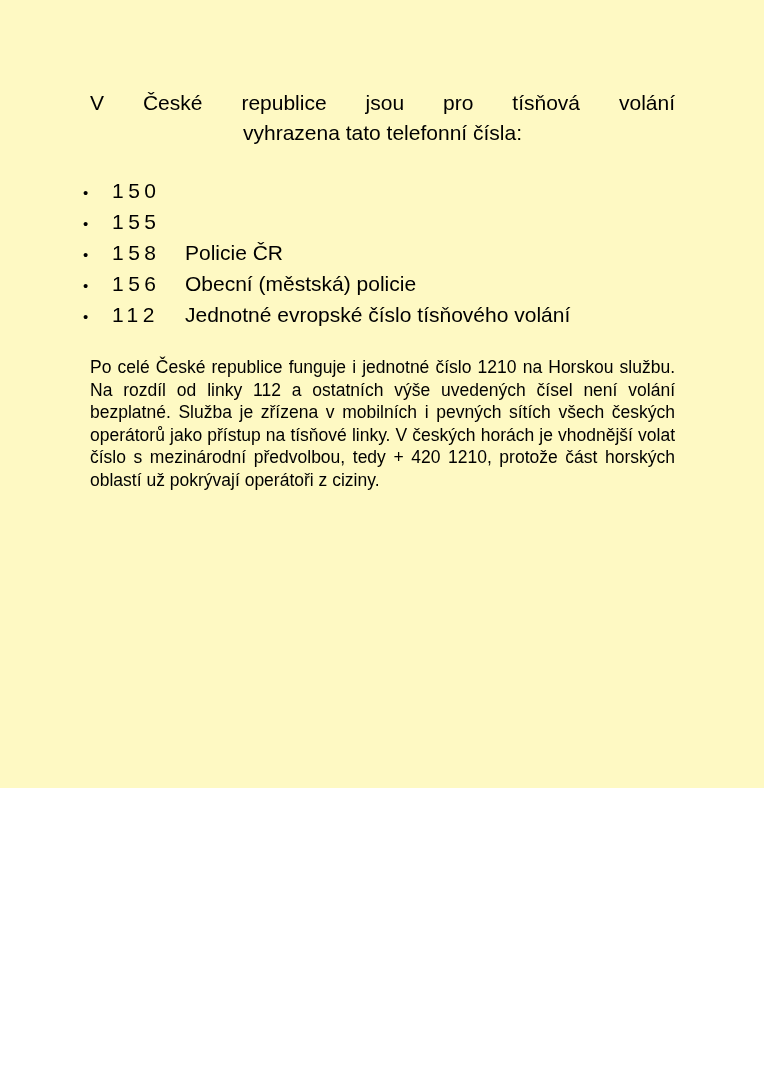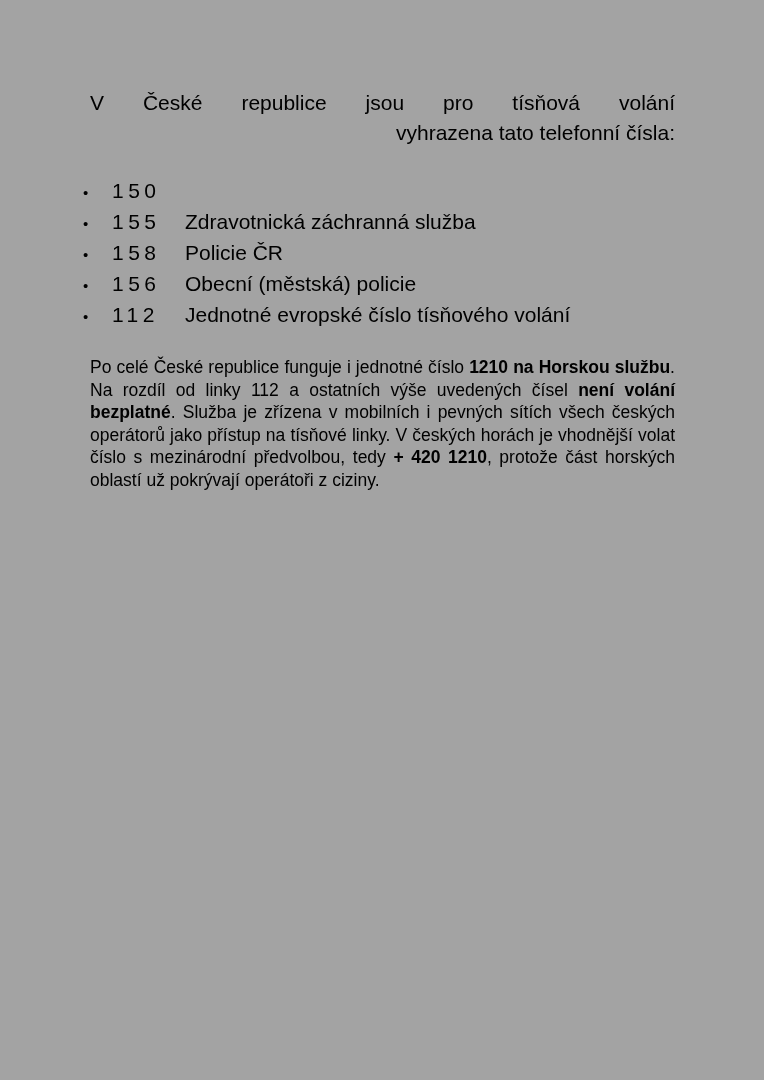--- a/index.html
+++ b/index.html
@@ -10,39 +10,39 @@
   body {
     width: 764px;
     height: 1080px;
     font-family: "Liberation Sans", sans-serif;
     color: #000000;
     overflow: hidden;
   }
   .page {
     box-sizing: border-box;
     width: 764px;
-    height: 1080px;
+    height: 788px;
     padding: 88px 89px 0 90px;
-    background: #a3a3a3;
+    background: #fef9c3;
   }
   
   .intro {
     margin: 0;
     font-size: 21px;
     line-height: 30px;
     color: #000000;
   }
   .intro-line1 {
     display: block;
     text-align: justify;
     text-align-last: justify;
   }
   .intro-line2 {
     display: block;
-    text-align: right;
+    text-align: center;
   }
   
   .numbers {
     list-style: none;
     margin: 28px 0 0 0;
     padding: 0;
   }
   .row {
     display: flex;
     align-items: baseline;
@@ -67,42 +67,41 @@
   }
   
   .info {
     margin: 25px 0 0 0;
     font-size: 17.5px;
     line-height: 22.5px;
     text-align: justify;
     color: #000000;
   }
   .info b {
-    font-weight: bold;
+    font-weight: normal;
   }
 </style>
 </head>
 <body>
 
 <div class="page">
 
   <p class="intro">
       <span class="intro-line1">V České republice jsou pro tísňová volání</span>
       <span class="intro-line2">vyhrazena tato telefonní čísla:</span>
     </p>
 
   <ul class="numbers">
     <li class="row">
         <span class="bullet">•</span>
         <span class="num">150</span>
       </li>
     <li class="row">
         <span class="bullet">•</span>
         <span class="num">155</span>
-        <span class="svc">Zdravotnická záchranná služba</span>
       </li>
     <li class="row">
         <span class="bullet">•</span>
         <span class="num">158</span>
         <span class="svc">Policie ČR</span>
       </li>
     <li class="row">
         <span class="bullet">•</span>
         <span class="num">156</span>
         <span class="svc">Obecní (městská) policie</span>

